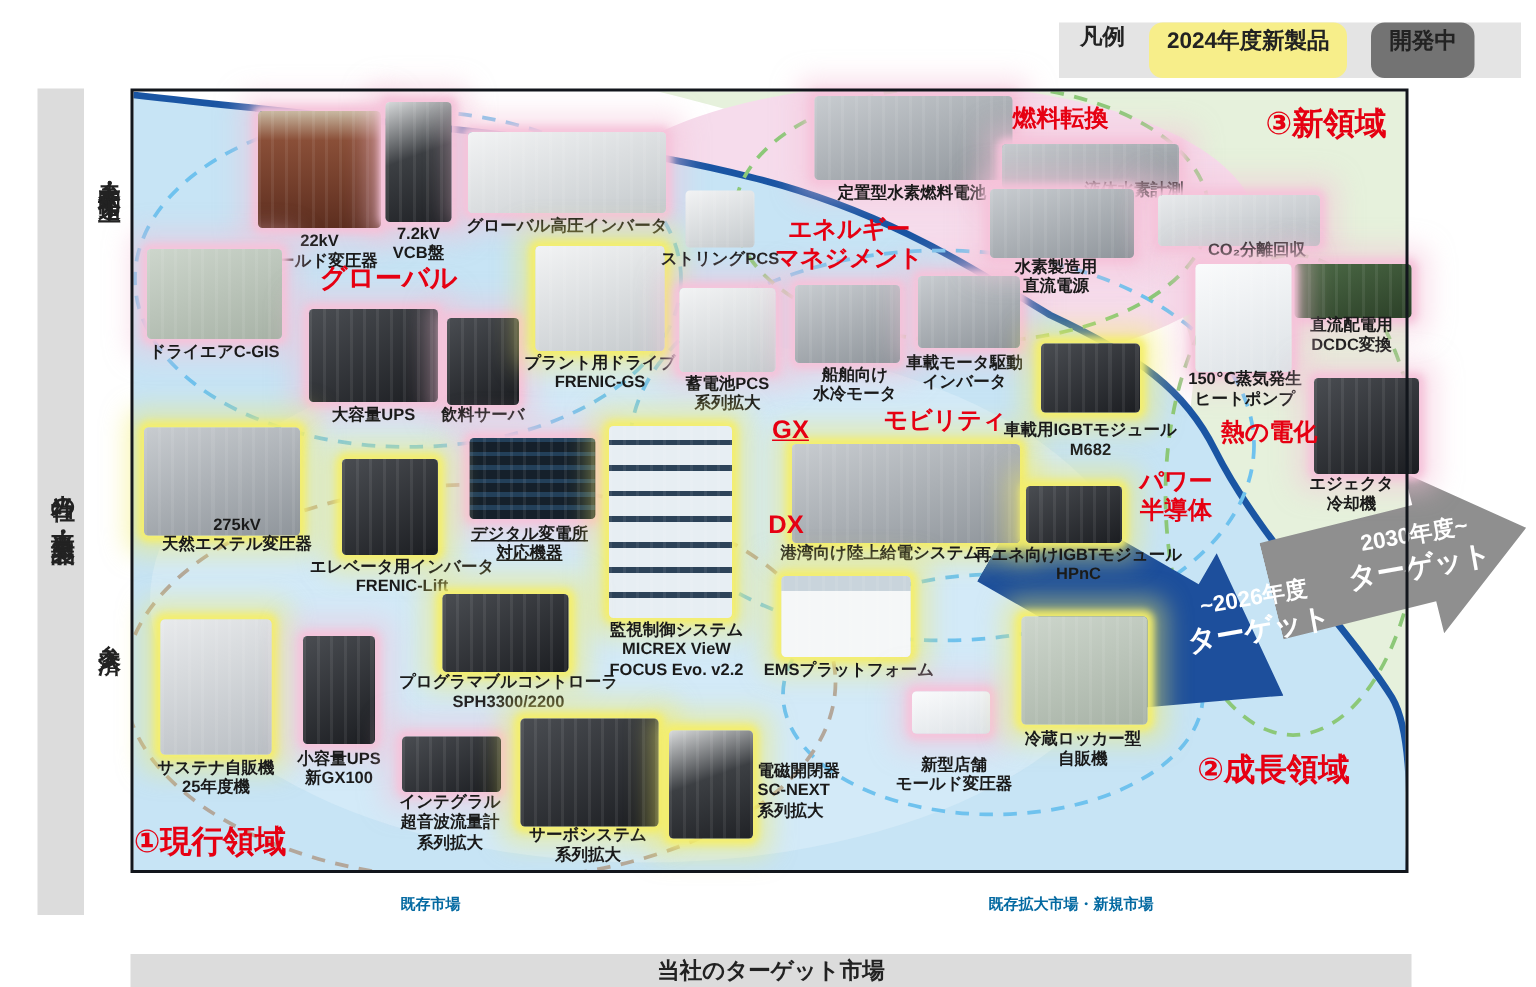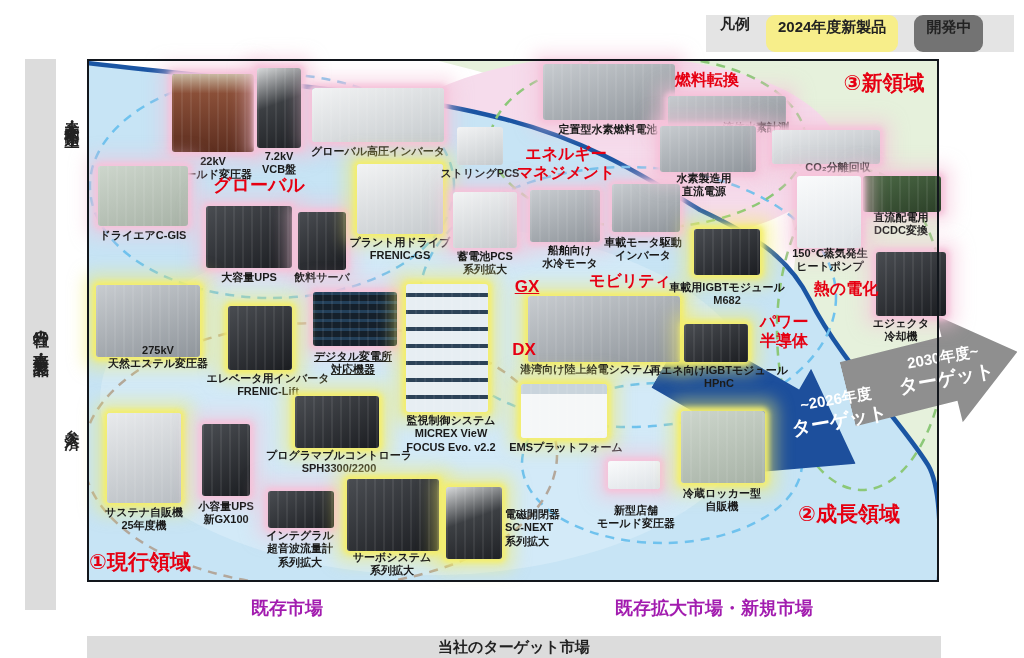--- a/index.html
+++ b/index.html
@@ -12,21 +12,21 @@
   .legend-title{font-size:15px;font-weight:bold;color:#222;}
   .chip{font-size:15px;font-weight:bold;color:#222;padding:3px 12px;border-radius:9px;}
   .chip-new{background:#f7ee8a;}
   .chip-dev{background:#737373;}
   
   .yband{position:absolute;left:25px;top:59px;width:31px;height:551px;background:#dcdcdc;
          display:flex;align-items:center;justify-content:center;}
   .vtext{writing-mode:vertical-rl;text-orientation:mixed;font-weight:bold;color:#222;letter-spacing:2px;}
   .xband{position:absolute;left:87px;top:636px;width:854px;height:22px;background:#dcdcdc;
          display:flex;align-items:center;justify-content:center;font-size:15px;font-weight:bold;color:#222;}
-  .xlab{position:absolute;top:596px;font-size:18px;font-weight:bold;color:#a21caf;transform:translateX(-50%);}
+  .xlab{position:absolute;top:596px;font-size:10px;font-weight:bold;color:#0369a1;transform:translateX(-50%);}
   
   .frame{position:absolute;left:87px;top:59px;width:852px;height:523px;border:2px solid #12161c;
          box-sizing:border-box;pointer-events:none;z-index:7;}
   .bgsvg{position:absolute;left:89px;top:61px;z-index:0;}
   
   .arrow{position:absolute;z-index:2;}
   .arrow-shape{width:100%;height:100%;
     clip-path:polygon(0 20%,60% 20%,60% 0,100% 50%,60% 100%,60% 80%,0 80%);}
   .arrow-text{position:absolute;z-index:3;color:#fff;font-weight:bold;text-align:center;
               transform:translateX(-50%) rotate(-10deg);line-height:1.25;}

